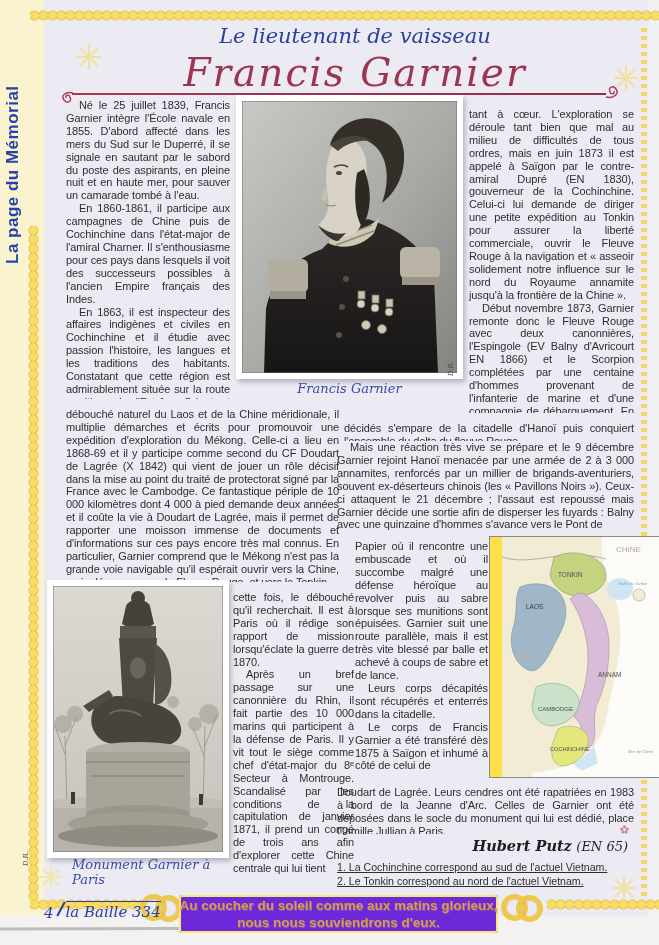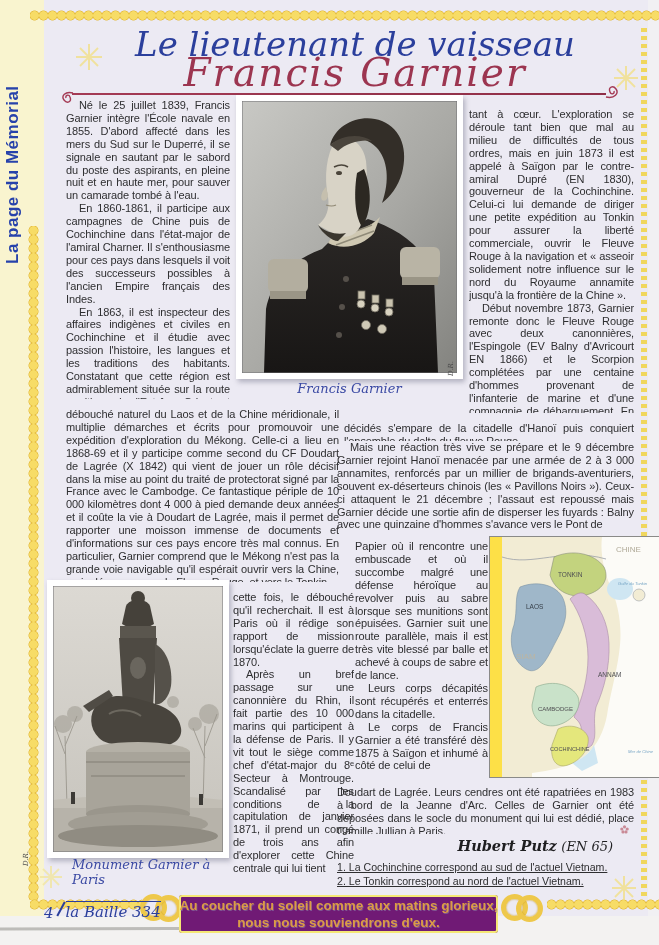--- a/index.html
+++ b/index.html
@@ -16,50 +16,50 @@
   .rope-v{width:13px;background-image:radial-gradient(circle at 6.5px 4.5px,#f7dc66 0 4px,#e3b93c 4.6px,rgba(0,0,0,0) 5.4px);background-size:13px 9px;}
   .dotted-v{position:absolute;left:641px;top:28px;width:6px;height:870px;
      background:repeating-linear-gradient(180deg,#f0d75e 0 4px,rgba(0,0,0,0) 4px 8px);}
   .chain{position:absolute;width:44px;height:26px;}
   .chain i{position:absolute;display:block;width:17px;height:17px;border:5px solid #eec84a;border-radius:50%;box-shadow:inset 0 0 2px #c79b2a;}
   .chain i:first-child{left:0;top:0;} .chain i:last-child{left:15px;top:1px;}
   .star{position:absolute;opacity:.8;}
 
   
   .supertitle{position:absolute;left:80px;top:24px;width:550px;text-align:center;
-     font-family:"DejaVu Serif",serif;font-style:italic;font-size:34px;color:#2b3f9c;}
+     font-family:"DejaVu Serif",serif;font-style:italic;font-size:21px;color:#2b3f9c;}
   .maintitle{position:absolute;left:80px;top:50px;width:550px;text-align:center;
      font-family:"DejaVu Serif",serif;font-style:italic;font-size:39px;letter-spacing:2px;color:#9c3550;}
   .rule{position:absolute;left:72px;top:93px;width:534px;height:2px;
      background:linear-gradient(90deg,#a43a54,#8f2f47);}
   .rule-orn{position:absolute;width:16px;height:16px;}
 
   
   .txt{position:absolute;font-size:11px;line-height:12.9px;text-align:justify;letter-spacing:-.1px;overflow:hidden;}
   .para{margin:0;text-indent:13px;}
   .para.flush{text-indent:0;margin-top:9px;}
 
   
   .photo{position:absolute;background:#fff;padding:6px;box-shadow:2px 3px 5px rgba(70,70,95,.35);}
   .photo svg{display:block;}
   .caption{position:absolute;font-family:"DejaVu Serif",serif;font-style:italic;font-size:13px;color:#3a49a3;}
   .credit{position:absolute;font-family:"DejaVu Serif",serif;font-style:italic;font-size:7px;color:#4a4a4a;
      transform:rotate(-90deg);transform-origin:left bottom;white-space:nowrap;}
   .mapbox{position:absolute;left:489px;top:536px;width:160px;height:240px;border:1px solid #8a8a88;background:#fde047;padding-left:12px;}
 
   
-  .signature{position:absolute;left:321px;top:837px;width:292px;text-align:right;}
+  .signature{position:absolute;left:336px;top:837px;width:292px;text-align:right;}
   .sig-name{font-family:"DejaVu Serif",serif;font-style:italic;font-weight:bold;font-size:14.5px;color:#1e1e20;}
   .sig-detail{font-family:"DejaVu Serif",serif;font-style:italic;font-size:13px;color:#1e1e20;}
   .footnotes{position:absolute;left:337px;top:861px;width:302px;font-size:10.6px;line-height:13.5px;text-align:left;}
   .footnotes p{margin:0;text-decoration:underline;}
   .flower{position:absolute;left:620px;top:825px;width:9px;height:9px;}
 
   
-  .banner{position:absolute;left:179px;top:895px;width:319px;height:38px;background:#701a75;border-radius:3px;
+  .banner{position:absolute;left:179px;top:895px;width:319px;height:38px;background:#6d28d9;border-radius:3px;
      box-shadow:0 0 0 2px #f5e775 inset;display:flex;flex-direction:column;justify-content:center;}
   .banner div{text-align:center;font-size:13.5px;font-weight:bold;color:#dc9c45;line-height:17px;
      text-shadow:.7px .7px 0 rgba(140,135,170,.55);}
   .pagenum{position:absolute;left:44px;top:901px;color:#2b3f9c;font-family:"DejaVu Serif",serif;font-style:italic;font-size:15px;display:flex;align-items:flex-start;}
   .pagenum .num{margin-top:3px;}
   .pagenum .slash{display:inline-block;width:2px;height:16px;background:#2b3f9c;transform:rotate(28deg);margin:0 4px 0 6px;}
   .pagenum .journal{border-top:1.6px solid #2b3f9c;padding-top:1px;}
 
   .sidebar-label{position:absolute;left:3px;top:44px;height:220px;writing-mode:vertical-rl;transform:rotate(180deg);
      font-size:17px;font-weight:bold;color:#2742ab;letter-spacing:.5px;white-space:nowrap;}

